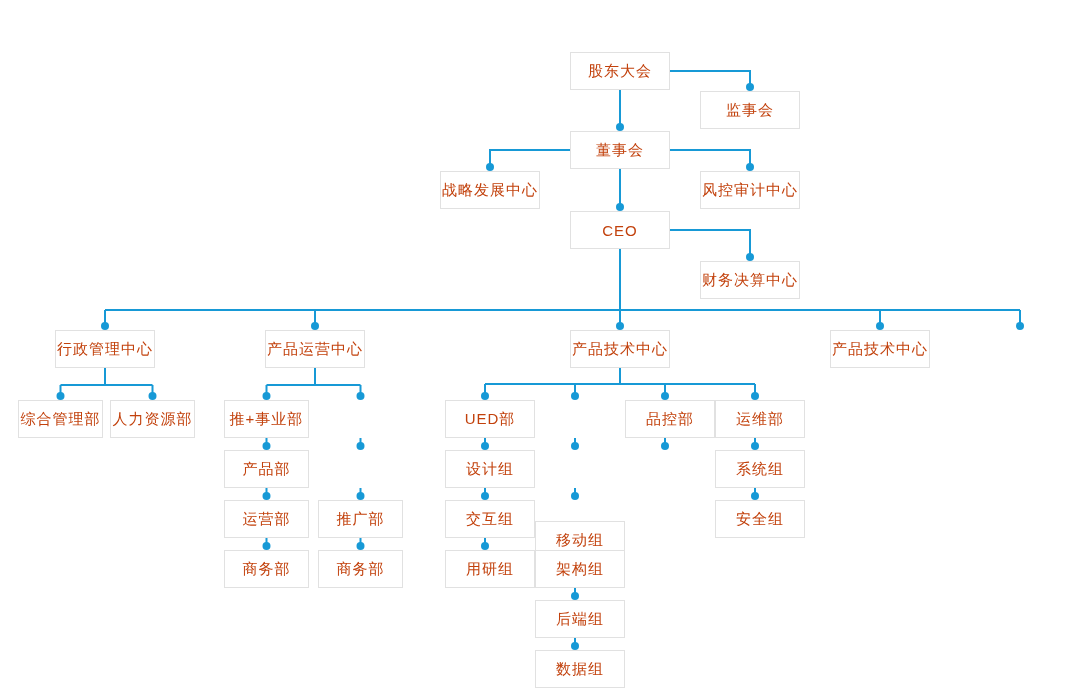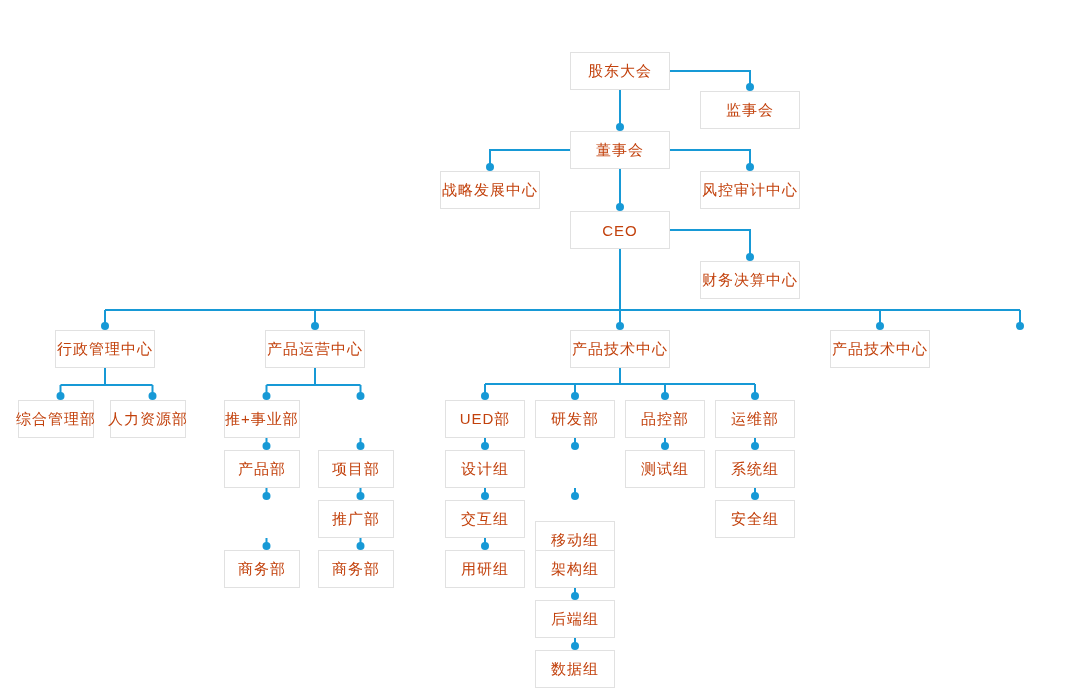--- a/index.html
+++ b/index.html
@@ -6,22 +6,22 @@
   body{font-family:"Liberation Sans","DejaVu Sans",sans-serif;}
   .canvas{position:relative;width:1070px;height:689px;background:#ffffff;overflow:hidden;}
   .wires{position:absolute;left:0;top:0;width:1070px;height:689px;}
   .node{
     position:absolute;height:38px;box-sizing:border-box;
     background:#ffffff;border:1px solid #e1e1e1;
     display:flex;align-items:center;justify-content:center;
     font-size:15px;color:#c2410c;letter-spacing:1px;white-space:nowrap;
   }
   .w100{width:100px}
-  .w85{width:76px}
-  .w80{width:80px}
+  .w85{width:85px}
+  .w80{width:90px}
 </style>
 </head>
 <body>
 
 <div class="canvas">
 
   <svg class="wires" viewBox="0 0 1070 689" xmlns="http://www.w3.org/2000/svg">
     <path fill="none" stroke="#1799d6" stroke-width="2" d="
       M620,90 V127
       M670,71 H750 V87
@@ -122,25 +122,25 @@
   <div class="node w85" style="left:110px;top:400px">
       <span>人力资源部</span>
     </div>
 
   <div class="node w85" style="left:224px;top:400px">
       <span>推+事业部</span>
     </div>
   <div class="node w85" style="left:224px;top:450px">
       <span>产品部</span>
     </div>
+  <div class="node w85" style="left:224px;top:500px">
+      <span>运营部</span>
+    </div>
   <div class="node w85" style="left:224px;top:550px">
       <span>商务部</span>
-    </div>
-  <div class="node w85" style="left:318px;top:450px">
-      <span>项目部</span>
     </div>
   <div class="node w85" style="left:318px;top:500px">
       <span>推广部</span>
     </div>
   <div class="node w85" style="left:318px;top:550px">
       <span>商务部</span>
     </div>
 
   <div class="node w80" style="left:445px;top:400px">
       <span>UED部</span>
@@ -148,42 +148,36 @@
   <div class="node w80" style="left:445px;top:450px">
       <span>设计组</span>
     </div>
   <div class="node w80" style="left:445px;top:500px">
       <span>交互组</span>
     </div>
   <div class="node w80" style="left:445px;top:550px">
       <span>用研组</span>
     </div>
 
-  <div class="node w80" style="left:535px;top:400px">
-      <span>研发部</span>
-    </div>
   <div class="node w80" style="left:535px;top:521px">
       <span>移动组</span>
     </div>
   <div class="node w80" style="left:535px;top:550px">
       <span>架构组</span>
     </div>
   <div class="node w80" style="left:535px;top:600px">
       <span>后端组</span>
     </div>
   <div class="node w80" style="left:535px;top:650px">
       <span>数据组</span>
     </div>
 
   <div class="node w80" style="left:625px;top:400px">
       <span>品控部</span>
     </div>
-  <div class="node w80" style="left:625px;top:450px">
-      <span>测试组</span>
-    </div>
 
   <div class="node w80" style="left:715px;top:400px">
       <span>运维部</span>
     </div>
   <div class="node w80" style="left:715px;top:500px">
       <span>安全组</span>
     </div>
   <div class="node w80" style="left:715px;top:450px">
       <span>系统组</span>
     </div>

